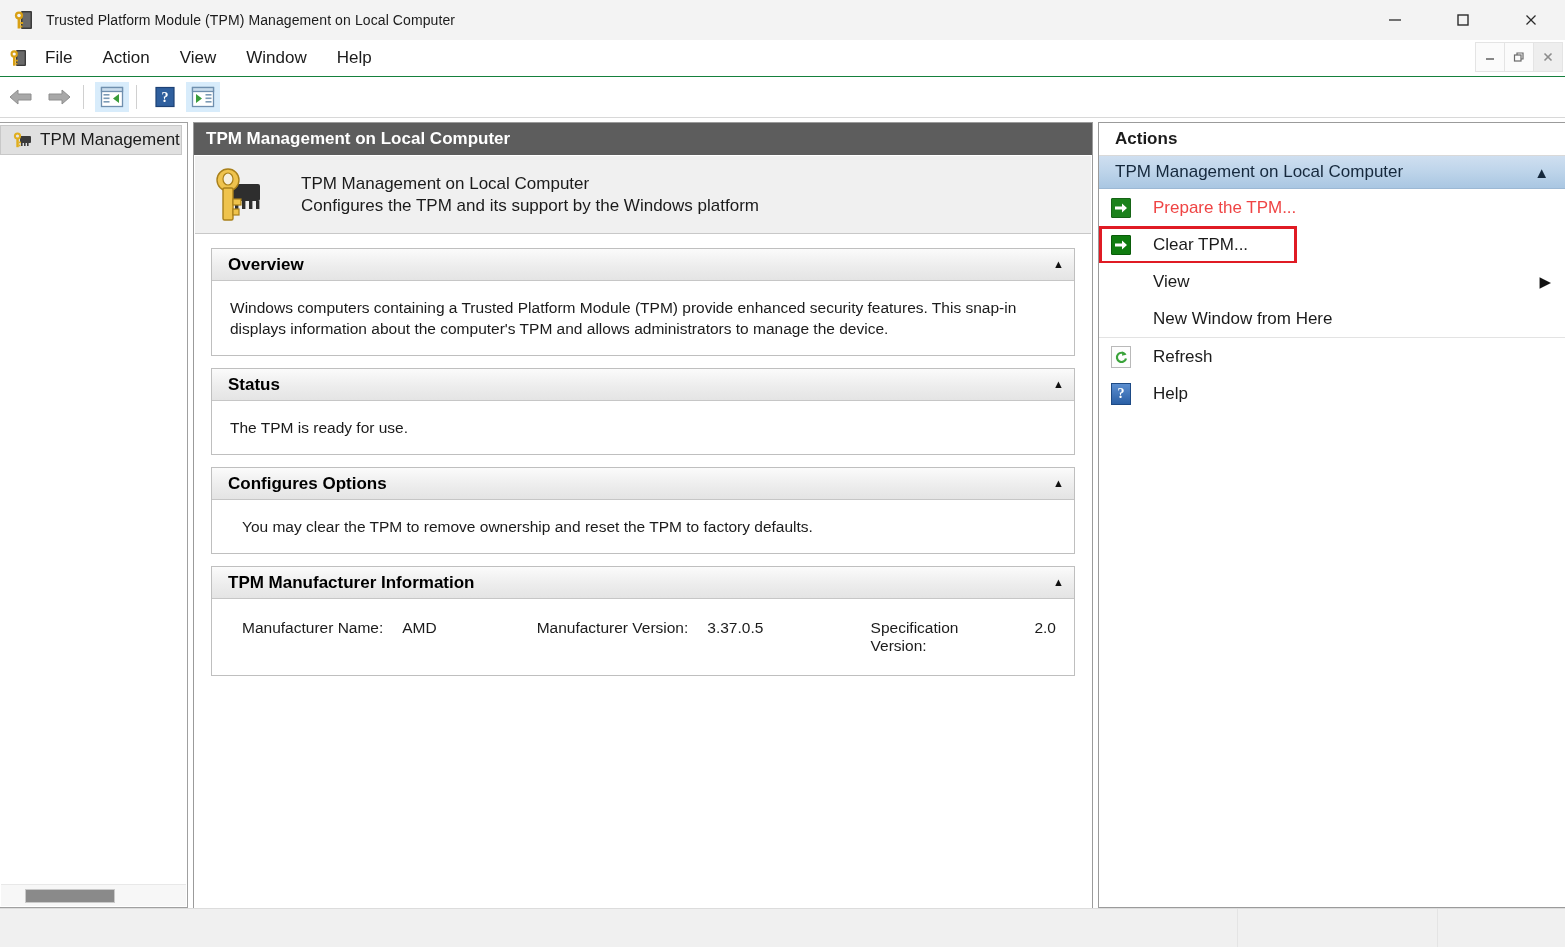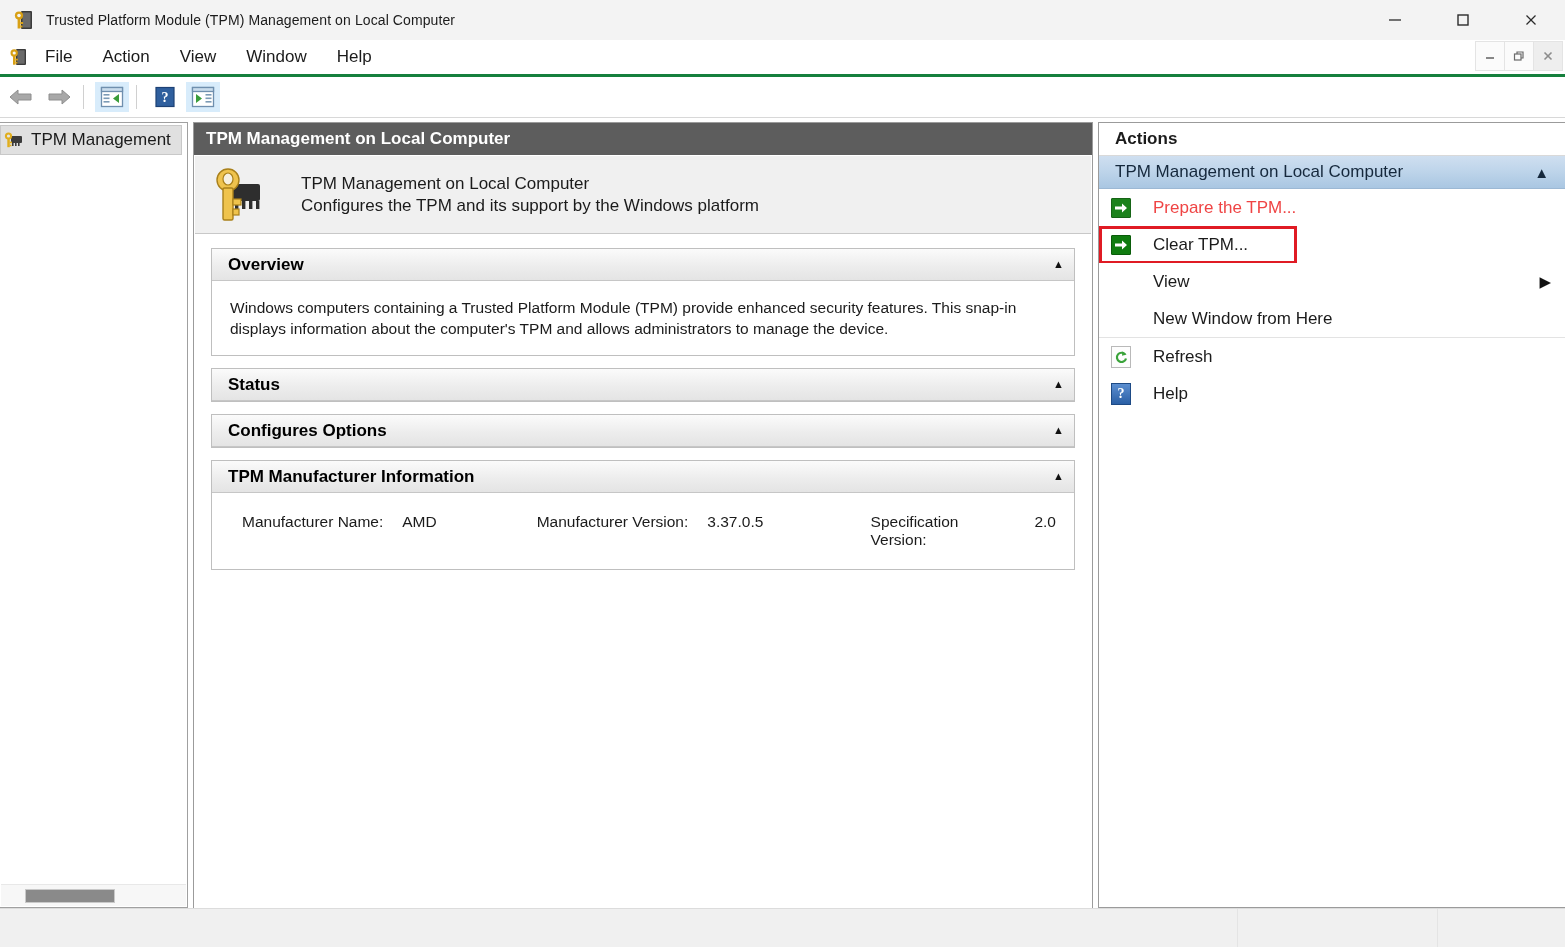--- a/index.html
+++ b/index.html
@@ -27,21 +27,21 @@
   .win-btn {
     width: 68px; height: 40px; display: flex; align-items: center; justify-content: center;
     background: transparent;
   }
   .win-btn svg { display: block; }
 
   
   .menubar {
     position: absolute; left: 0; top: 40px; width: 1565px; height: 37px;
     background: #ffffff; display: flex; align-items: center;
-    border-bottom: 3px solid #15803d;
+    border-bottom: 1px solid #15803d;
   }
   .menubar-icon { width: 20px; height: 20px; margin-left: 8px; position: relative; flex:0 0 auto;}
   .menu-item {
     font-size: 17px; color: #1b1b1b; padding: 4px 13px; margin-left: 4px;
     white-space: nowrap;
   }
   .menu-item:first-of-type { margin-left: 10px; }
   .mdi-controls {
     margin-left: auto; display: flex; align-items: stretch;
     height: 32px; margin-right: 2px; margin-top:0px;
@@ -71,21 +71,21 @@
     background: #ffffff;
   }
 
   
   .treepane {
     position: absolute; left: 0; top: 4px; width: 188px; height: 786px;
     background: #ffffff; border: 1px solid #a0a0a0; border-left: none;
   }
   .tree-node {
     display: flex; align-items: center; height: 30px; margin-top: 2px;
-    background: #e0e0e0; padding-left: 1px; width: 182px;
+    background: #e0e0e0; padding-left: 10px; width: 182px;
     border: 1px solid #c8c8c8;
   }
   .tree-node-icon { width: 22px; height: 20px; position: relative; flex:0 0 auto;}
   .tree-node-label { font-size: 17px; color: #1b1b1b; margin-left: 7px; white-space: nowrap; }
   .tree-hscroll {
     position: absolute; left: 1px; bottom: 1px; width: 185px; height: 22px;
     background: #f7f7f7; border-top: 1px solid #e8e8e8;
   }
   .tree-hscroll-thumb {
     position: absolute; left: 24px; top: 4px; width: 90px; height: 14px;
@@ -401,26 +401,32 @@
           <div class="section-body">
             <p>Windows computers containing a Trusted Platform Module (TPM) provide enhanced security features. This snap-in displays information about the computer's TPM and allows administrators to manage the device.</p>
           </div>
         </div>
 
         <div class="section">
           <div class="section-head">
             <div class="section-title">Status</div>
             <div class="section-chevron">▲</div>
           </div>
+          <div class="section-body">
+            <p>The TPM is ready for use.</p>
+          </div>
         </div>
 
         <div class="section">
           <div class="section-head">
             <div class="section-title">Configures Options</div>
             <div class="section-chevron">▲</div>
+          </div>
+          <div class="section-body indent">
+            <p>You may clear the TPM to remove ownership and reset the TPM to factory defaults.</p>
           </div>
         </div>
 
         <div class="section">
           <div class="section-head">
             <div class="section-title">TPM Manufacturer Information</div>
             <div class="section-chevron">▲</div>
           </div>
           <div class="section-body">
             <div class="mfg-row">

